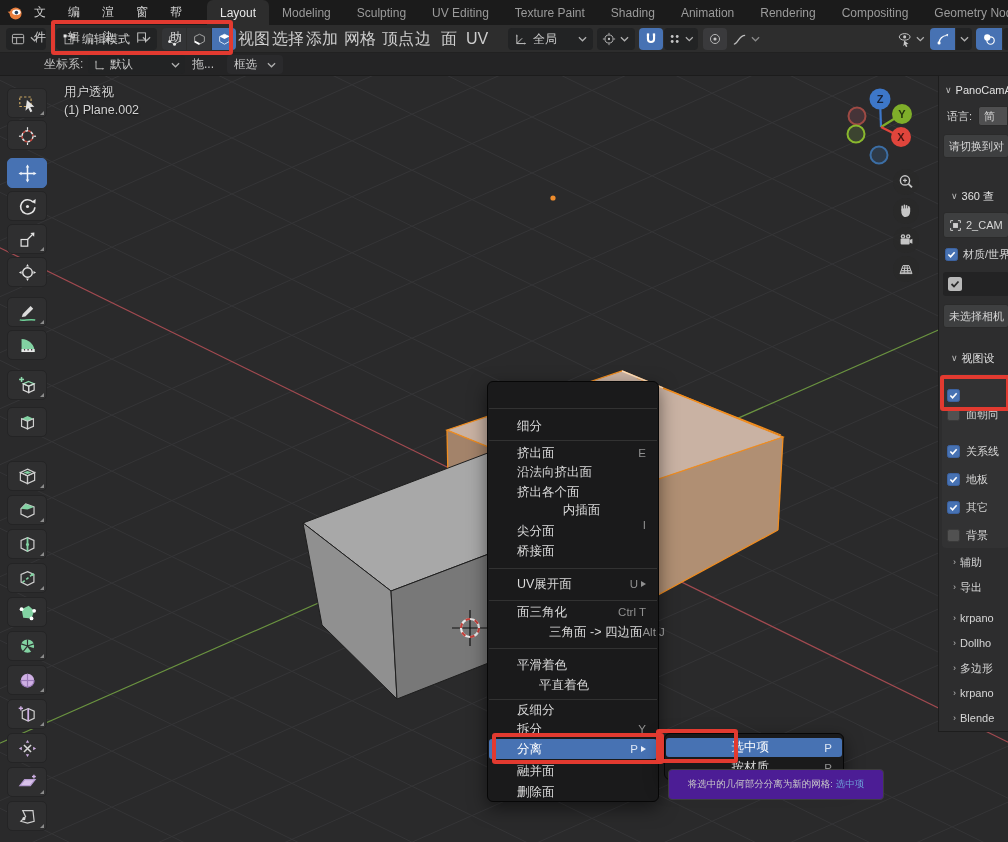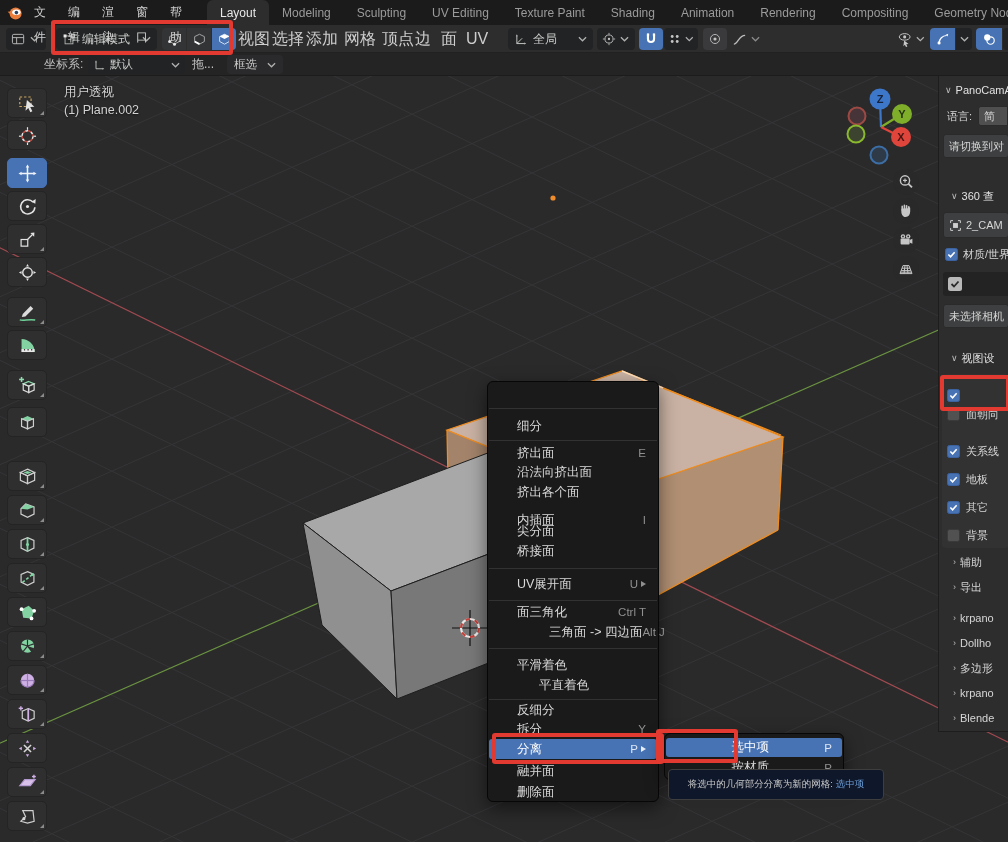--- a/index.html
+++ b/index.html
@@ -50,21 +50,21 @@
 .cm-hdr { position:absolute; left:1px; right:1px; top:4px; height:21px; display:flex; align-items:center; padding-left:8px; color:#e4e4e4; font-size:12.5px; }
 .cm-hdr svg { width:14px; height:14px; margin-right:8px; }
 .subarrow { display:inline-block; margin-left:3px; width:0; height:0; border-top:3.5px solid transparent; border-bottom:3.5px solid transparent; border-left:5px solid #909090; }
 .hl .subarrow { border-left-color:#e8eefa; }
 .smenu { position:absolute; left:664px; top:733px; width:180px; height:47px; background:#1a1a1b; border:1px solid #070707; border-radius:6px; box-shadow:0 6px 18px rgba(0,0,0,.5); z-index:41; overflow:hidden; }
 .sm-row { position:absolute; left:1px; right:1px; height:19px; display:flex; align-items:center; padding:0 10px; color:#dadada; font-size:12.5px; }
 .sm-row.hl { background:#4772b3; border-radius:3px; color:#fff; }
 .sm-row .t { flex:1; text-align:center; }
 .sm-row .sc { color:#909090; font-size:11.5px; }
 .sm-row.hl .sc { color:#dce6f5; }
-.ttip { position:absolute; left:668px; top:769px; width:216px; height:31px; background:#0f172a; border:1px solid #3e3e3e; border-radius:4px; z-index:42; display:flex; align-items:center; justify-content:center; font-size:9.5px; color:#c9c9c9; white-space:nowrap; }
+.ttip { position:absolute; left:668px; top:769px; width:216px; height:31px; background:#4c1d95; border:1px solid #3e3e3e; border-radius:4px; z-index:42; display:flex; align-items:center; justify-content:center; font-size:9.5px; color:#c9c9c9; white-space:nowrap; }
 .ttip .val { color:#6d9fd8; margin-left:3px; }
 
 .redbox { position:absolute; border:4px solid #e23a30; border-radius:3px; z-index:50; }
 
 #scene { position:absolute; left:0; top:0; z-index:1; }
 #gizmo { position:absolute; left:838px; top:82px; z-index:6; }
 .cornerglyph { position:absolute; left:991px; top:52px; color:#8f8f8f; font-size:11px; z-index:6; letter-spacing:1px; }
 </style>
 </head>
 <body>
@@ -697,21 +697,21 @@
   <div class="cm-row" style="top:61px;">
       <span>挤出面</span>
       <span class="sc">E</span>
     </div>
   <div class="cm-row" style="top:80.5px;">
       <span>沿法向挤出面</span>
     </div>
   <div class="cm-row" style="top:100px;">
       <span>挤出各个面</span>
     </div>
-  <div class="cm-row" style="top:128px;">
+  <div class="cm-row" style="top:120px;flex-direction:column;">
       <span>内插面</span>
       <span class="sc">I</span>
     </div>
   <div class="cm-row" style="top:139.5px;">
       <span>尖分面</span>
     </div>
   <div class="cm-row" style="top:159px;">
       <span>桥接面</span>
     </div>
   <div class="cm-sep" style="top:186px;"></div>

